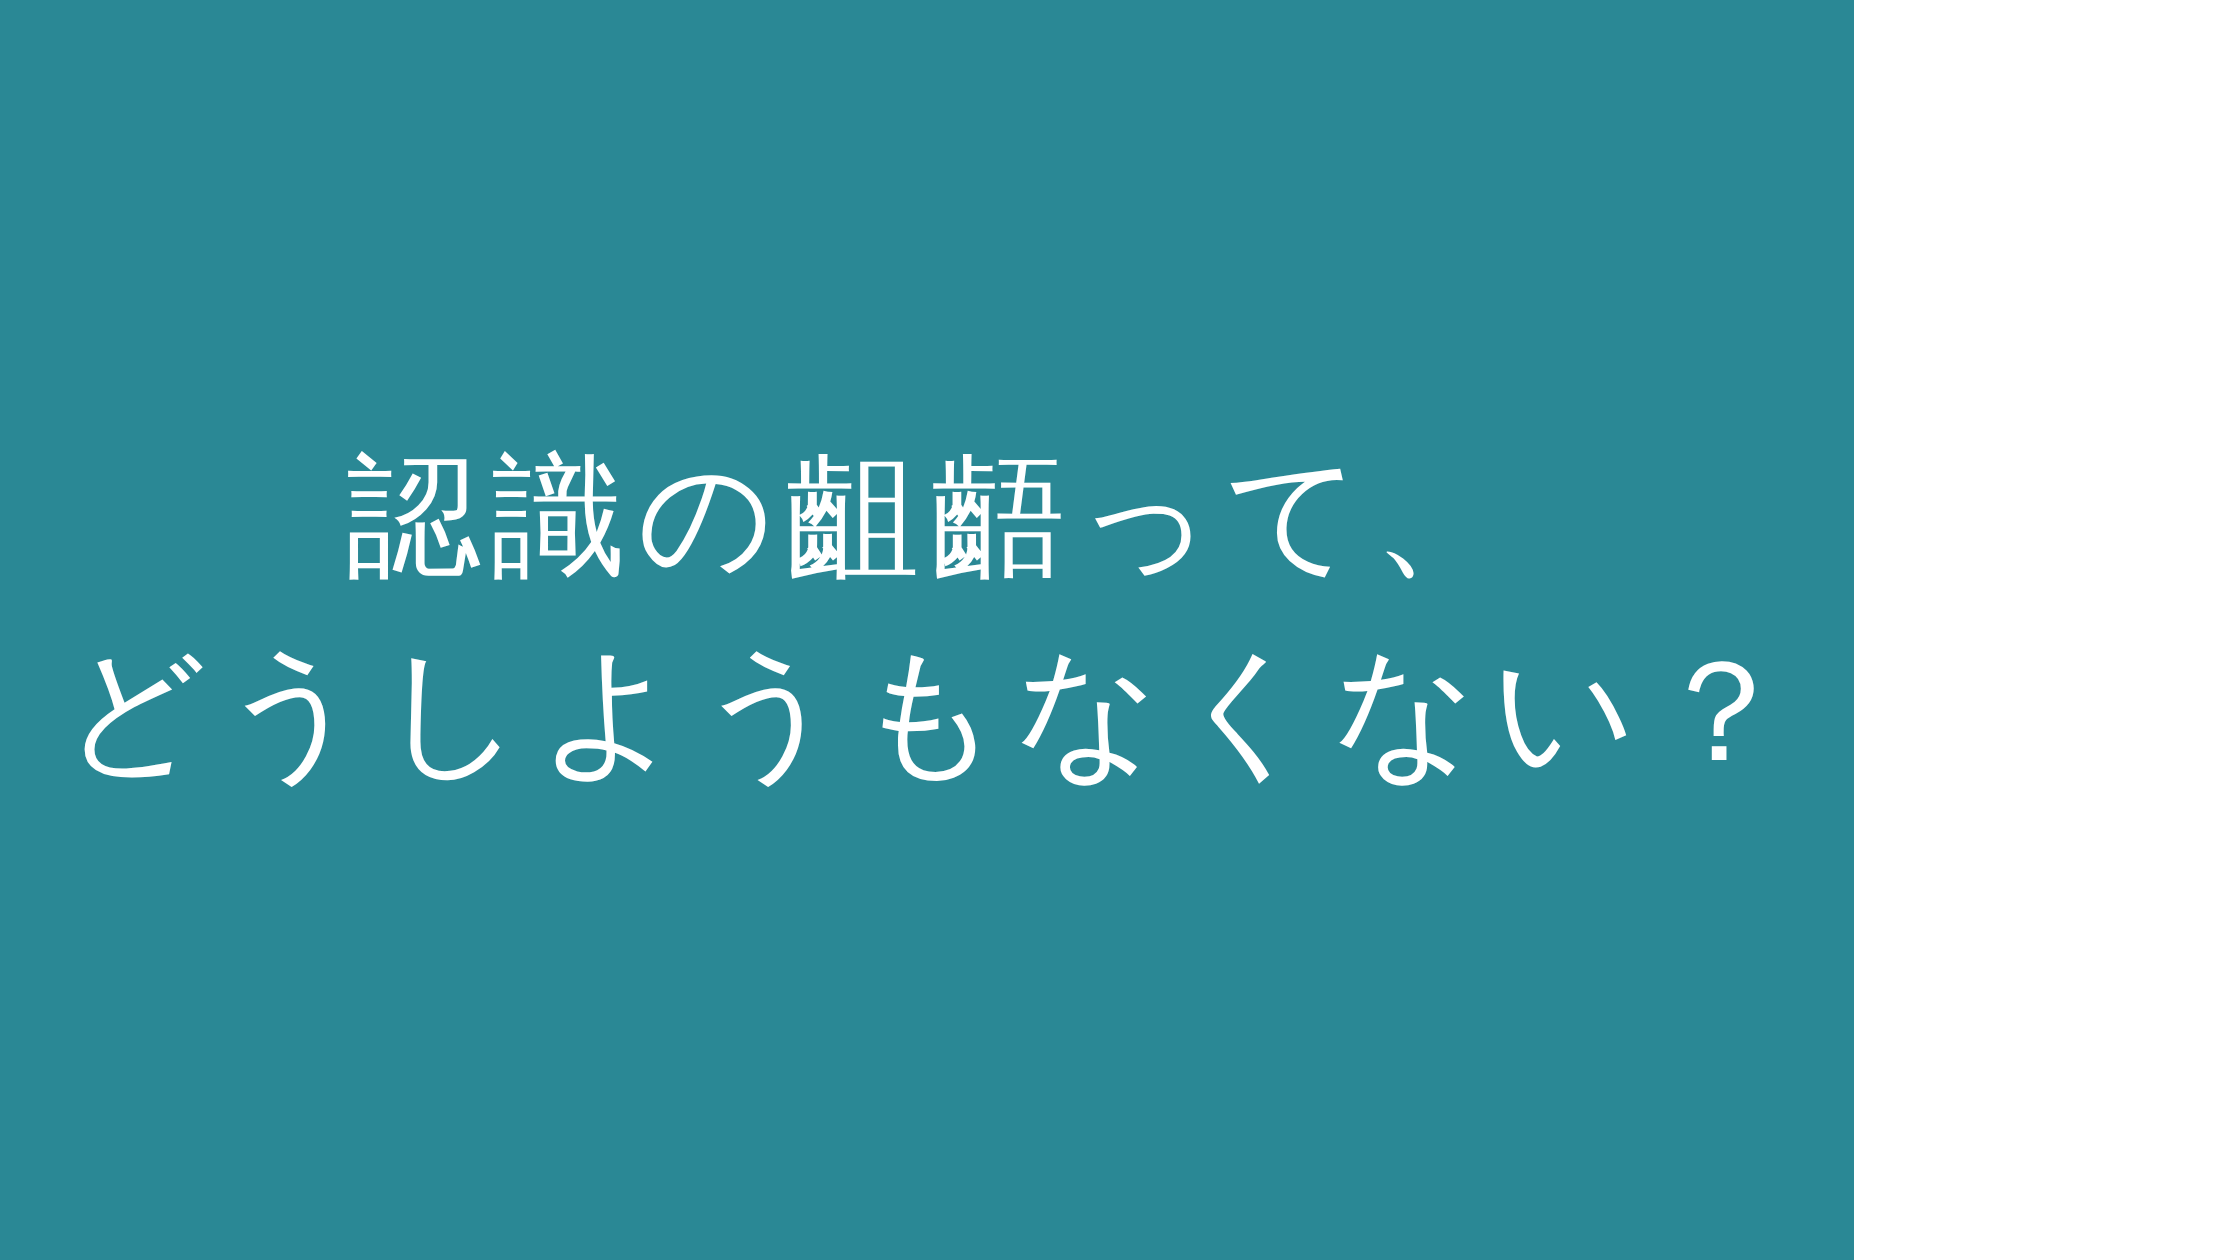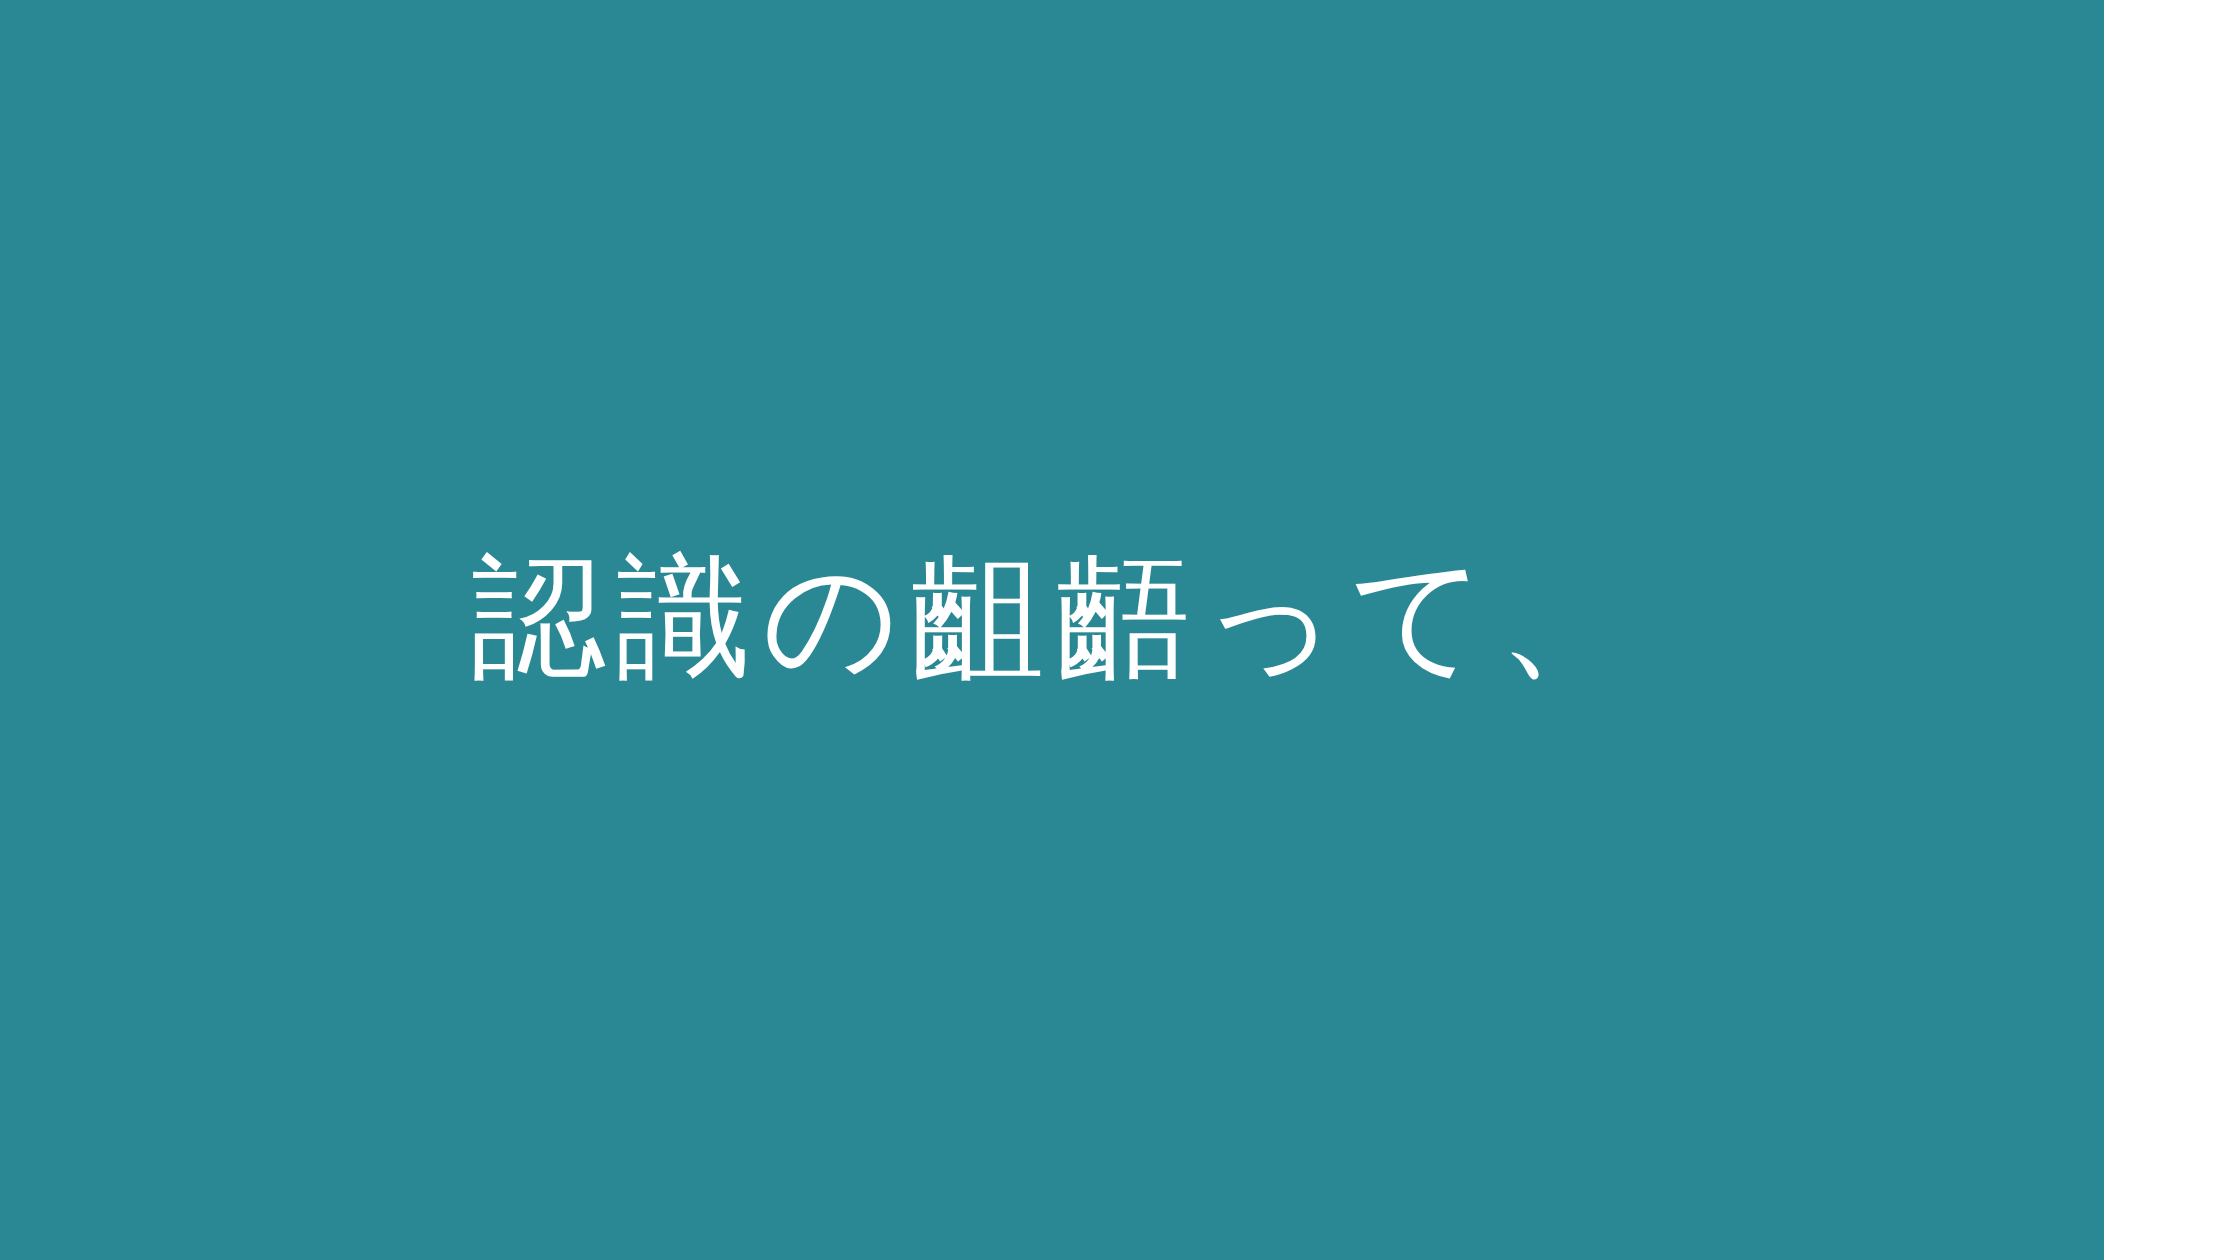--- a/index.html
+++ b/index.html
@@ -10,21 +10,21 @@
 
   body {
     width: 2240px;
     height: 1260px;
     overflow: hidden;
     font-family: "Liberation Serif", "DejaVu Serif", serif;
   }
 
   #slide {
     position: relative;
-    width: 2104px;
+    width: 1854px;
     height: 1260px;
     background: #2a8895;
     display: flex;
     flex-direction: column;
     justify-content: center;
     box-sizing: border-box;
     -webkit-font-smoothing: antialiased;
   }
 
   #headline {
@@ -61,16 +61,17 @@
 </style>
 </head>
 <body>
 
 <div id="slide">
 
   <div id="headline">
 
     <span class="headline-line line-1">認識の齟齬って、</span>
 
+    <span class="headline-line line-2">どうしようもなくない？</span>
 
   </div>
 
 </div>
 
 </body></html>

